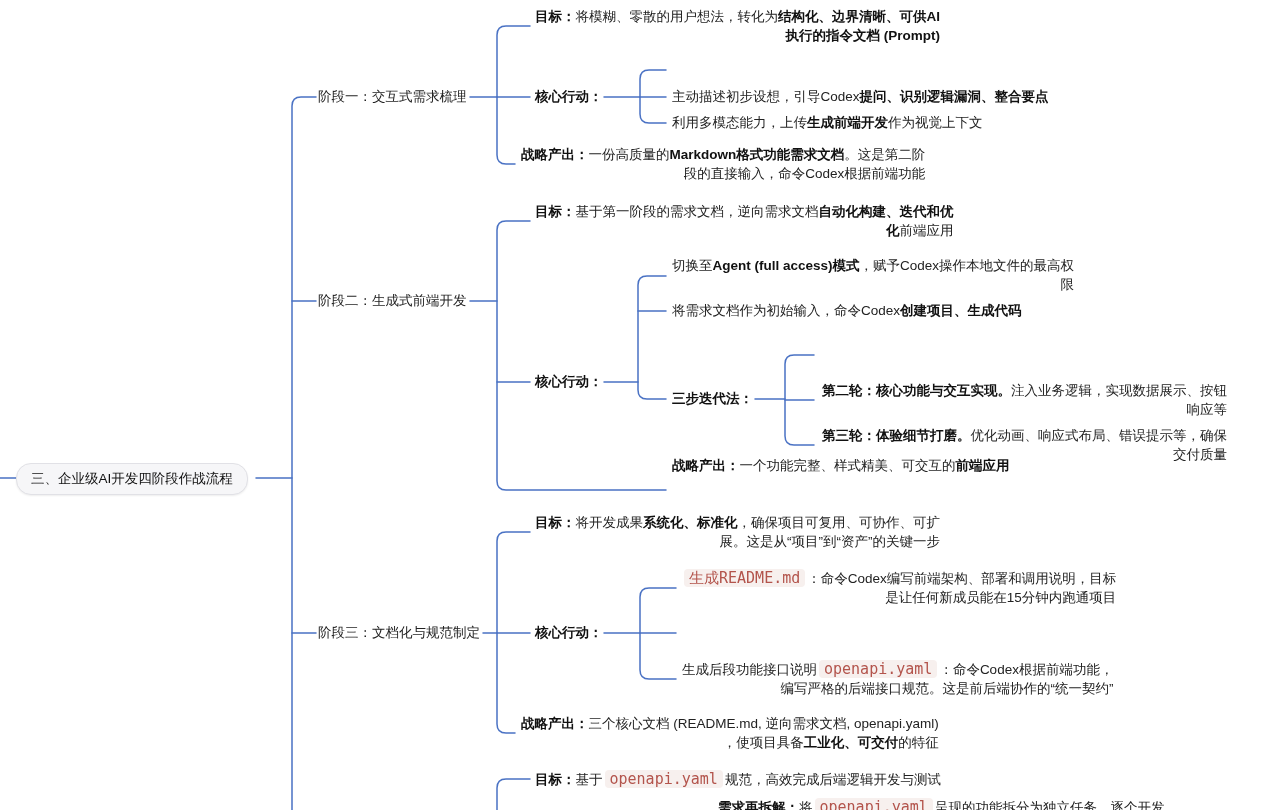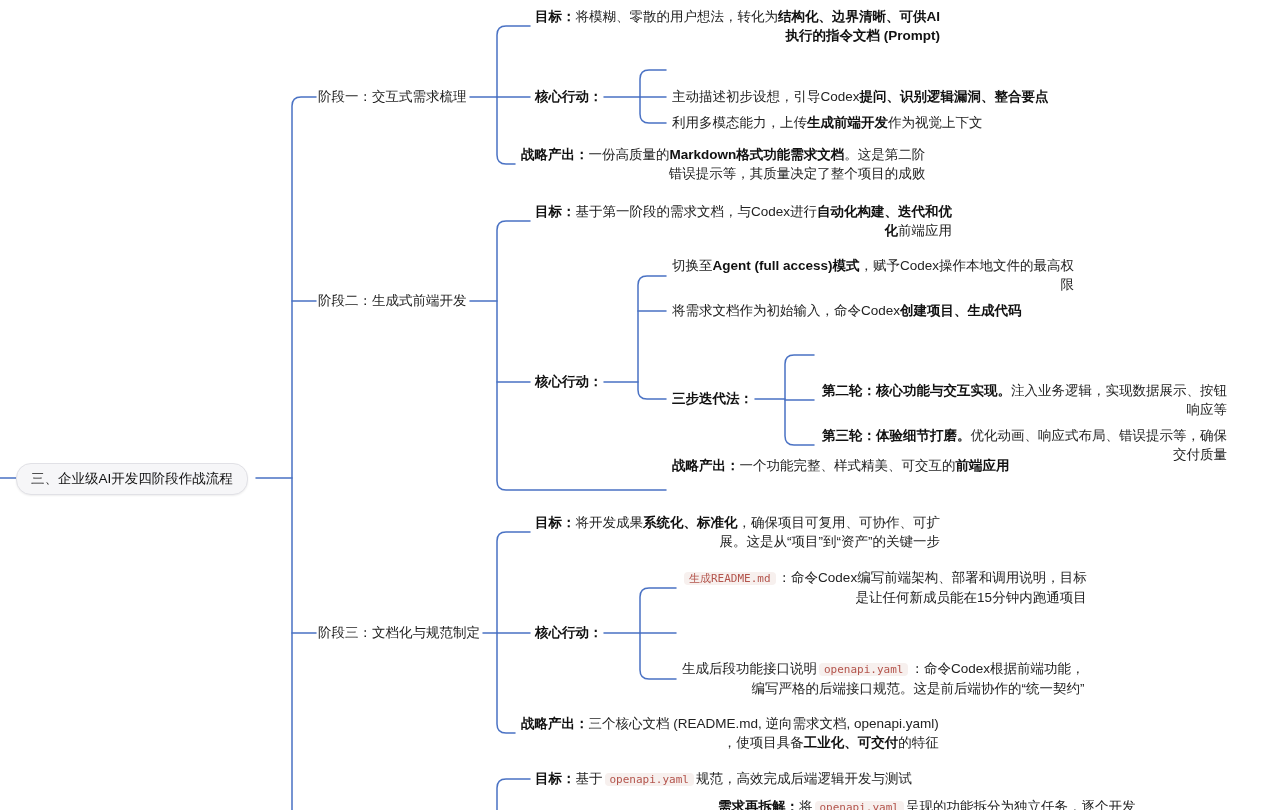--- a/index.html
+++ b/index.html
@@ -7,21 +7,21 @@
     --code_bg:#f7f0ee; --code_text:#b3544c;
     --root_bg:#f6f6f8; --root_border:#e1e1e6;
   }
   html,body{margin:0;padding:0;background:#ffffff;}
   .canvas{position:relative;width:1280px;height:810px;background:#fff;overflow:hidden;
     font-family:"Liberation Sans","DejaVu Sans",sans-serif;color:var(--text);}
   svg.wires{position:absolute;left:0;top:0;pointer-events:none;}
   svg.wires path{fill:none;stroke:var(--line);stroke-width:1.5;stroke-linecap:round;}
   .node{position:absolute;font-size:13.5px;line-height:18.5px;white-space:nowrap;color:var(--text);text-align:right;}
   .node b{font-weight:700;color:var(--bold);}
-  .node code{font-family:"DejaVu Sans Mono",monospace;font-size:11px;background:var(--code_bg);
+  .node code{font-family:"DejaVu Sans Mono",monospace;font-size:15px;background:var(--code_bg);
     color:var(--code_text);padding:0 5px;border-radius:4px;margin:0 2px;}
   .root-node{position:absolute;left:16px;top:463px;height:30px;padding:0 14px;display:flex;
     align-items:center;background:var(--root_bg);border:1px solid var(--root_border);
     border-radius:15px;box-shadow:0 1px 2px rgba(0,0,0,.07);font-size:13.5px;color:var(--bold);}
 </style>
 </head>
 <body>
 
 <div class="canvas">
 
@@ -61,24 +61,24 @@
     <path d="M530 779 H506 Q497 779 497 788 V812"></path>
   </svg>
 
   <div class="root-node">三、企业级AI开发四阶段作战流程</div>
 
   <div class="node" style="left:318px;top:88px">阶段一：交互式需求梳理</div>
   <div class="node" style="left:535px;top:8px"><b>目标：</b><span>将模糊、零散的用户想法，转化为</span><b>结构化、边界清晰、可供AI</b><br><b>执行的指令文档 (Prompt)</b></div>
   <div class="node" style="left:535px;top:88px"><b>核心行动：</b></div>
   <div class="node" style="left:672px;top:88px"><span>主动描述初步设想，引导Codex</span><b>提问、识别逻辑漏洞、整合要点</b></div>
   <div class="node" style="left:672px;top:114px"><span>利用多模态能力，上传</span><b>生成前端开发</b><span>作为视觉上下文</span></div>
-  <div class="node" style="left:521px;top:146px"><b>战略产出：</b><span>一份高质量的</span><b>Markdown格式功能需求文档</b><span>。这是第二阶</span><br><span>错误提示等，其质量决定了整个项目的成败</span></div>
+  <div class="node" style="left:521px;top:146px"><b>战略产出：</b><span>一份高质量的</span><b>Markdown格式功能需求文档</b><span>。这是第二阶</span><br><span>段的直接输入，命令Codex根据前端功能</span></div>
 
   <div class="node" style="left:318px;top:292px">阶段二：生成式前端开发</div>
-  <div class="node" style="left:535px;top:203px"><b>目标：</b><span>基于第一阶段的需求文档，与Codex进行</span><b>自动化构建、迭代和优</b><br><b>化</b><span>前端应用</span></div>
+  <div class="node" style="left:535px;top:203px"><b>目标：</b><span>基于第一阶段的需求文档，逆向需求文档</span><b>自动化构建、迭代和优</b><br><b>化</b><span>前端应用</span></div>
   <div class="node" style="left:535px;top:373px"><b>核心行动：</b></div>
   <div class="node" style="left:672px;top:257px"><span>切换至</span><b>Agent (full access)模式</b><span>，赋予Codex操作本地文件的最高权</span><br><span>限</span></div>
   <div class="node" style="left:672px;top:302px"><span>将需求文档作为初始输入，命令Codex</span><b>创建项目、生成代码</b></div>
   <div class="node" style="left:672px;top:390px"><b>三步迭代法：</b></div>
   <div class="node" style="left:822px;top:427px"><b>第三轮：体验细节打磨。</b><span>优化动画、响应式布局、错误提示等，确保</span><br><span>交付质量</span></div>
   <div class="node" style="left:822px;top:382px"><b>第二轮：核心功能与交互实现。</b><span>注入业务逻辑，实现数据展示、按钮</span><br><span>响应等</span></div>
   <div class="node" style="left:672px;top:457px"><b>战略产出：</b><span>一个功能完整、样式精美、可交互的</span><b>前端应用</b></div>
 
   <div class="node" style="left:318px;top:624px">阶段三：文档化与规范制定</div>
   <div class="node" style="left:535px;top:514px"><b>目标：</b><span>将开发成果</span><b>系统化、标准化</b><span>，确保项目可复用、可协作、可扩</span><br><span>展。这是从“项目”到“资产”的关键一步</span></div>

